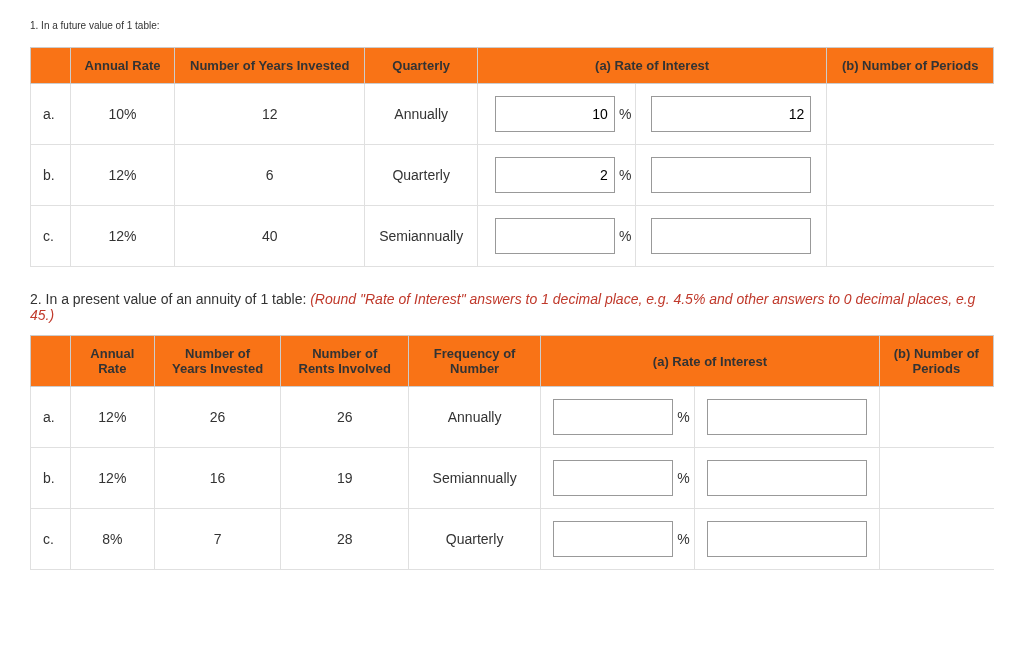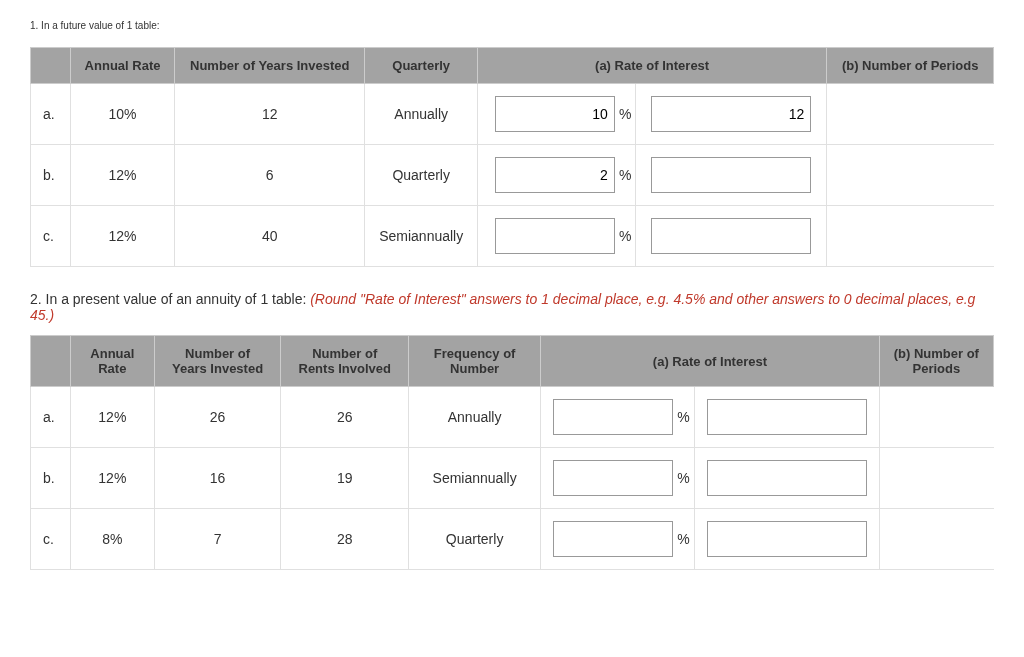--- a/index.html
+++ b/index.html
@@ -17,21 +17,21 @@
     .highlight {
       color: #c0392b;
       font-style: italic;
     }
     table {
       width: 100%;
       border-collapse: collapse;
       margin-bottom: 24px;
     }
     thead tr {
-      background: #a3a3a3;
+      background: #f97316;
       margin-top: 10px;
     }
     thead th {
       padding: 10px 12px;
       text-align: center;
       font-weight: bold;
       font-size: 13px;
       border: 1px solid #ccc;
     }
     tbody tr {

